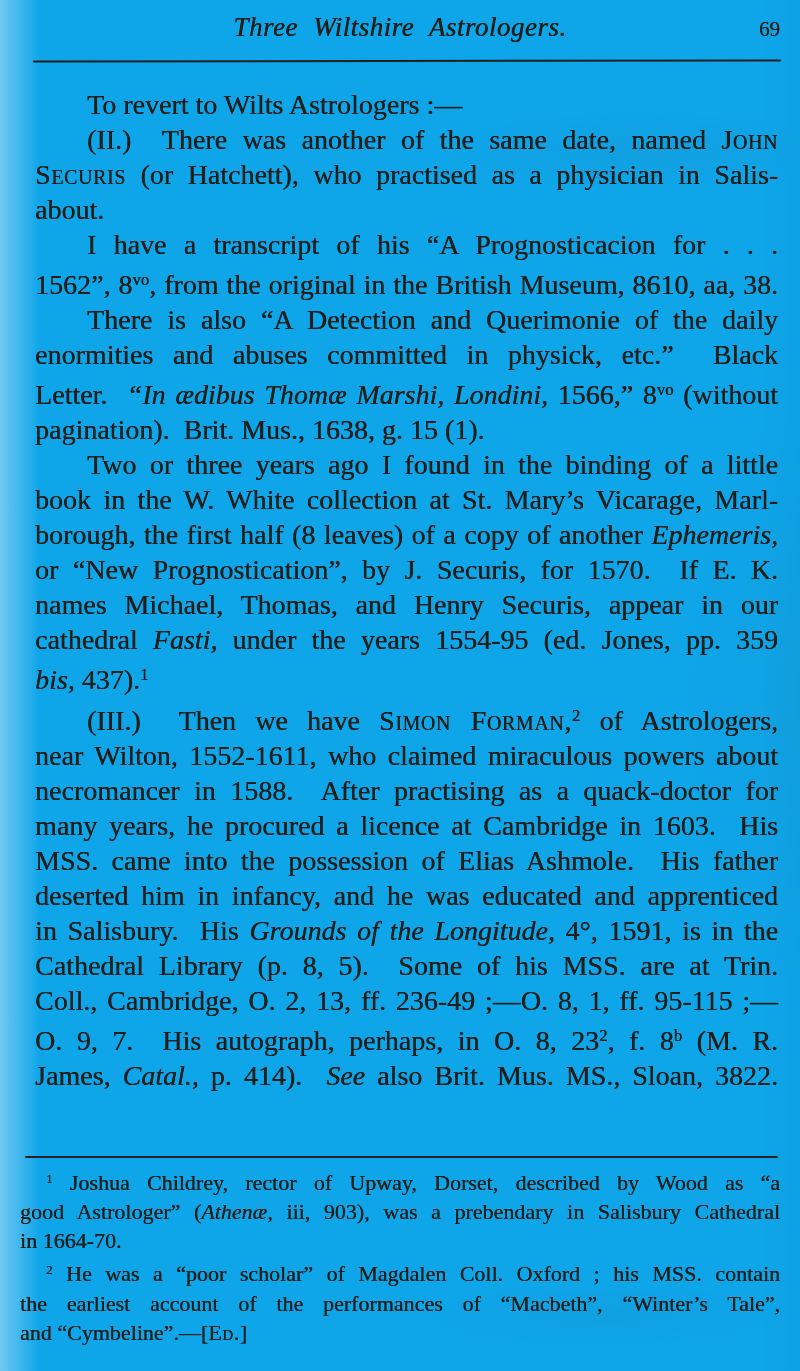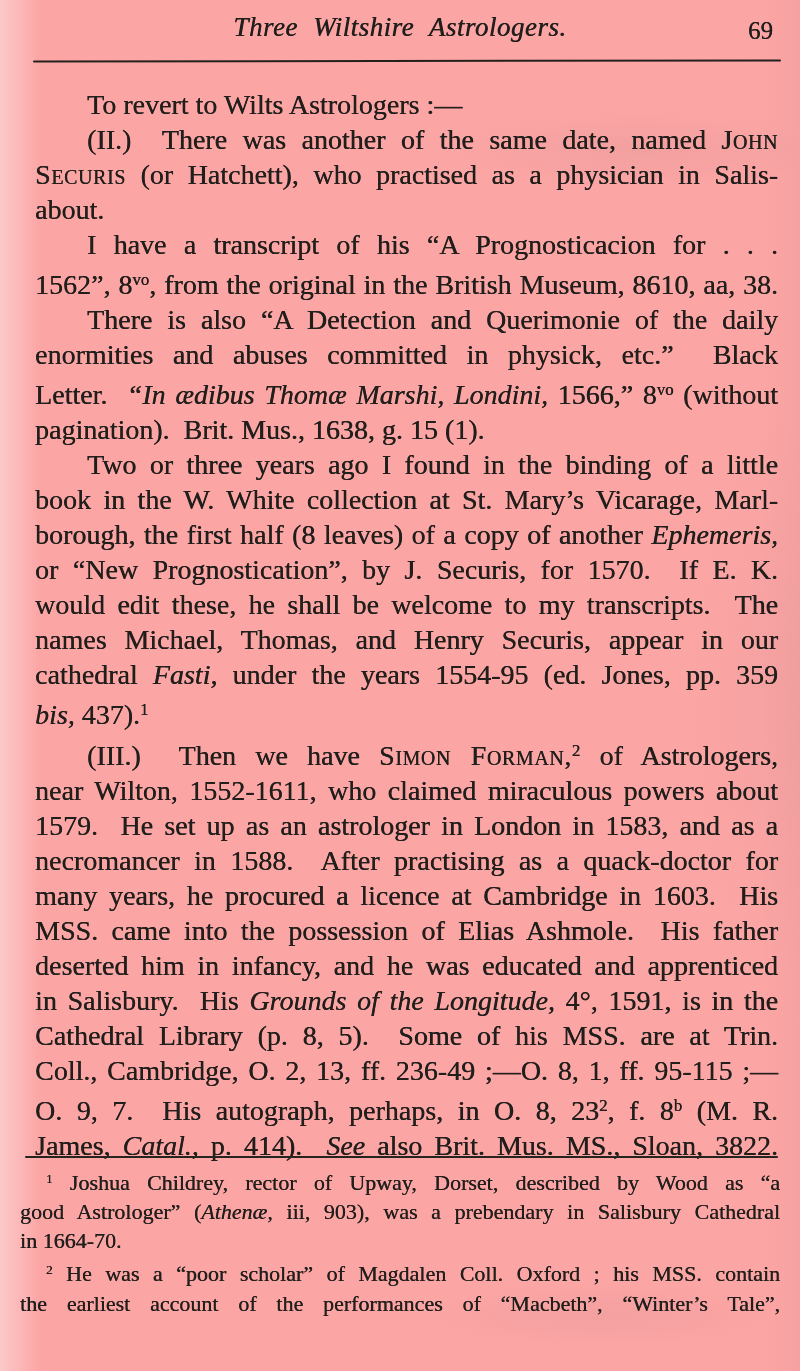--- a/index.html
+++ b/index.html
@@ -1,20 +1,20 @@
 <!DOCTYPE html>
 <html><head>
 <meta charset="utf-8">
 <style>
   html, body { margin: 0; padding: 0; background: #e9e8e4; }
   .page {
     position: relative;
     width: 800px;
     height: 1371px;
-    background-color: #fca5a5;
+    background-color: #0ea5e9;
     color: #211f1c;
     font-family: "Liberation Serif", "DejaVu Serif", serif;
     overflow: hidden;
   }
   
   .page::before {
     content: "";
     position: absolute;
     inset: 0;
     background:
@@ -30,22 +30,22 @@
     width: 100%;
     text-align: center;
     font-style: italic;
     font-size: 27px;
     letter-spacing: 0.5px;
     word-spacing: 8px;
     text-shadow: 0.35px 0 0 currentColor;
   }
   .page-number {
     position: absolute;
-    top: 17px; right: 27px;
-    font-size: 25px;
+    top: 17px; right: 20px;
+    font-size: 21px;
     text-shadow: 0.35px 0 0 currentColor;
     text-align: right;
   }
   .header-rule {
     position: absolute;
     top: 60px; left: 33px;
     width: 748px; height: 2.4px;
     background: #23211e;
     border-radius: 2px;
     transform: rotate(-0.08deg);
@@ -96,38 +96,37 @@
       <div class="line ind j"><span>I have a transcript of his “A Prognosticacion for . . .</span></div>
       <div class="line j"><span>1562”, 8</span><span class="s">vo</span><span>, from the original in the British Museum, 8610, aa, 38.</span></div>
       <div class="line ind j"><span>There is also “A Detection and Querimonie of the daily</span></div>
       <div class="line j"><span>enormities and abuses committed in physick, etc.”&nbsp; Black</span></div>
       <div class="line j"><span>Letter.&nbsp; </span><span class="i">“In ædibus Thomæ Marshi, Londini,</span><span> 1566,” 8</span><span class="s">vo</span><span> (without</span></div>
       <div class="line"><span>pagination).&nbsp; Brit. Mus., 1638, g. 15 (1).</span></div>
       <div class="line ind j"><span>Two or three years ago I found in the binding of a little</span></div>
       <div class="line j"><span>book in the W. White collection at St. Mary’s Vicarage, Marl-</span></div>
       <div class="line j"><span>borough, the first half (8 leaves) of a copy of another </span><span class="i">Ephemeris,</span></div>
       <div class="line j"><span>or “New Prognostication”, by J. Securis, for 1570.&nbsp; If E. K.</span></div>
-      <div class="line j"><span>would edit these, he shall be welcome to my transcripts.&nbsp; The</span></div>
       <div class="line j"><span>names Michael, Thomas, and Henry Securis, appear in our</span></div>
       <div class="line j"><span>cathedral </span><span class="i">Fasti,</span><span> under the years 1554-95 (ed. Jones, pp. 359</span></div>
       <div class="line"><span class="i">bis,</span><span> 437).</span><span class="s">1</span></div>
       <div class="line ind j"><span>(III.)&nbsp; Then we have </span><span class="sc">Simon Forman,</span><span class="s">2</span><span> of Astrologers,</span></div>
       <div class="line j"><span>near Wilton, 1552-1611, who claimed miraculous powers about</span></div>
-      <div class="line j"><span>1579.&nbsp; He set up as an astrologer in London in 1583, and as a</span></div>
       <div class="line j"><span>necromancer in 1588.&nbsp; After practising as a quack-doctor for</span></div>
       <div class="line j"><span>many years, he procured a licence at Cambridge in 1603.&nbsp; His</span></div>
       <div class="line j"><span>MSS. came into the possession of Elias Ashmole.&nbsp; His father</span></div>
       <div class="line j"><span>deserted him in infancy, and he was educated and apprenticed</span></div>
       <div class="line j"><span>in Salisbury.&nbsp; His </span><span class="i">Grounds of the Longitude,</span><span> 4°, 1591, is in the</span></div>
       <div class="line j"><span>Cathedral Library (p. 8, 5).&nbsp; Some of his MSS. are at Trin.</span></div>
       <div class="line j"><span>Coll., Cambridge, O. 2, 13, ff. 236-49 ;—O. 8, 1, ff. 95-115 ;—</span></div>
       <div class="line j"><span>O. 9, 7.&nbsp; His autograph, perhaps, in O. 8, 23</span><span class="s">2</span><span>, f. 8</span><span class="s">b</span><span> (M. R.</span></div>
       <div class="line j"><span>James, </span><span class="i">Catal.,</span><span> p. 414).&nbsp; </span><span class="i">See</span><span> also Brit. Mus. MS., Sloan, 3822.</span></div>
     </div>
   <div class="footnote-rule"></div>
   <div class="footnotes">
       <div class="line ind j"><span class="s">1</span><span> Joshua Childrey, rector of Upway, Dorset, described by Wood as “a</span></div>
       <div class="line j"><span>good Astrologer” (</span><span class="i">Athenæ,</span><span> iii, 903), was a prebendary in Salisbury Cathedral</span></div>
       <div class="line"><span>in 1664-70.</span></div>
       <div class="line ind j"><span class="s">2</span><span> He was a “poor scholar” of Magdalen Coll. Oxford ; his MSS. contain</span></div>
       <div class="line j"><span>the earliest account of the performances of “Macbeth”, “Winter’s Tale”,</span></div>
+      <div class="line"><span>and “Cymbeline”.—[</span><span class="sc">Ed.</span><span>]</span></div>
     </div>
 </div>
 
 </body></html>

